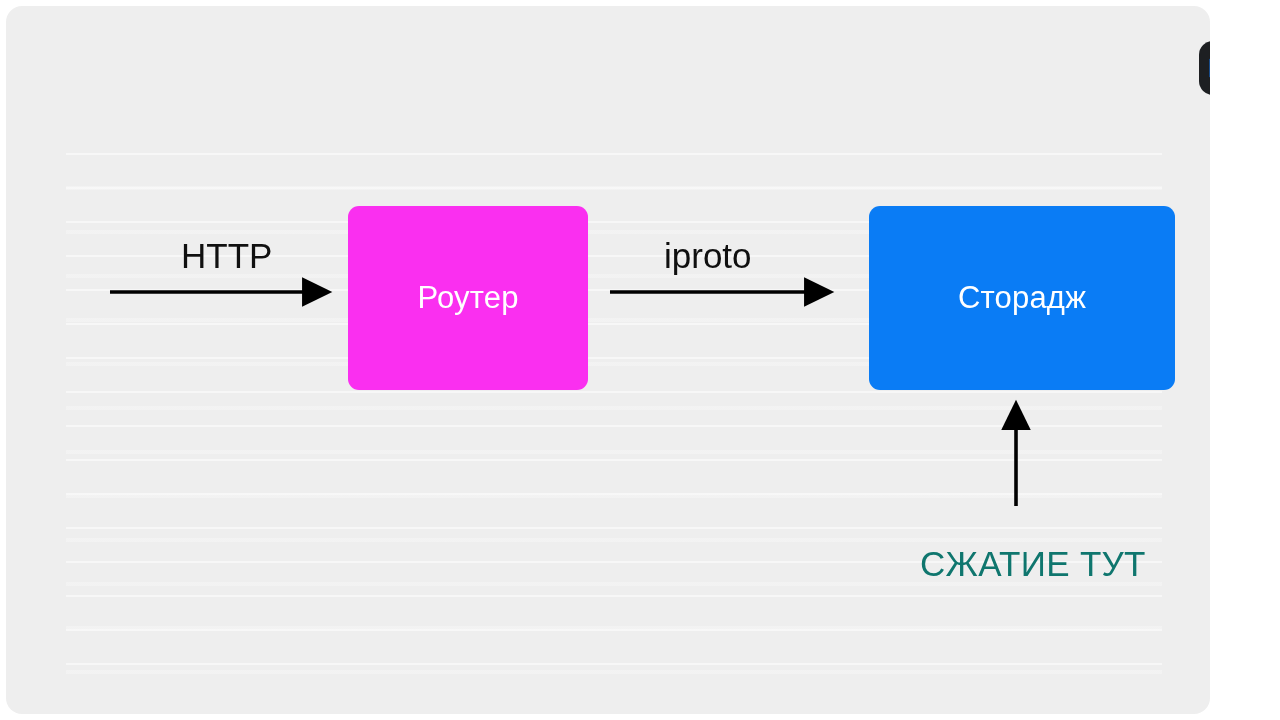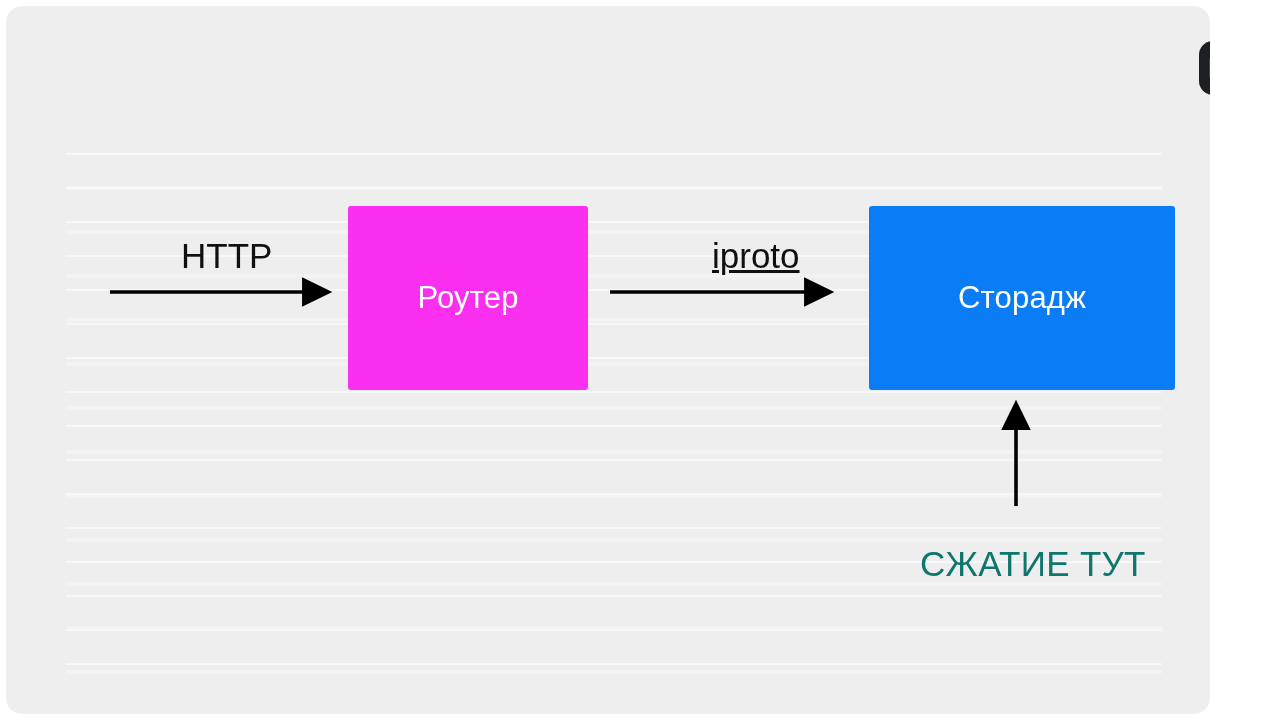--- a/index.html
+++ b/index.html
@@ -75,21 +75,21 @@
     justify-content: center;
   }
   .logo-badge svg { display: block; }
 
   
   .node {
     position: absolute;
     display: flex;
     align-items: center;
     justify-content: center;
-    border-radius: 3px;
+    border-radius: 11px;
     color: #ffffff;
     font-size: 31px;
     font-weight: 400;
     letter-spacing: 0.2px;
     white-space: nowrap;
   }
   .node-router {
     left: 342px;
     top: 200px;
     width: 240px;
@@ -106,21 +106,21 @@
 
   
   .edge-label {
     position: absolute;
     color: #101010;
     font-size: 35px;
     font-weight: 400;
     white-space: nowrap;
   }
   .label-http   { left: 175px; top: 230px; }
-  .label-iproto { left: 706px; top: 230px; text-decoration: underline; }
+  .label-iproto { left: 658px; top: 230px; }
 
   .callout-label {
     position: absolute;
     left: 914px;
     top: 538px;
     color: #0f766e;
     font-size: 35px;
     font-weight: 400;
     letter-spacing: 0.3px;
     white-space: nowrap;

